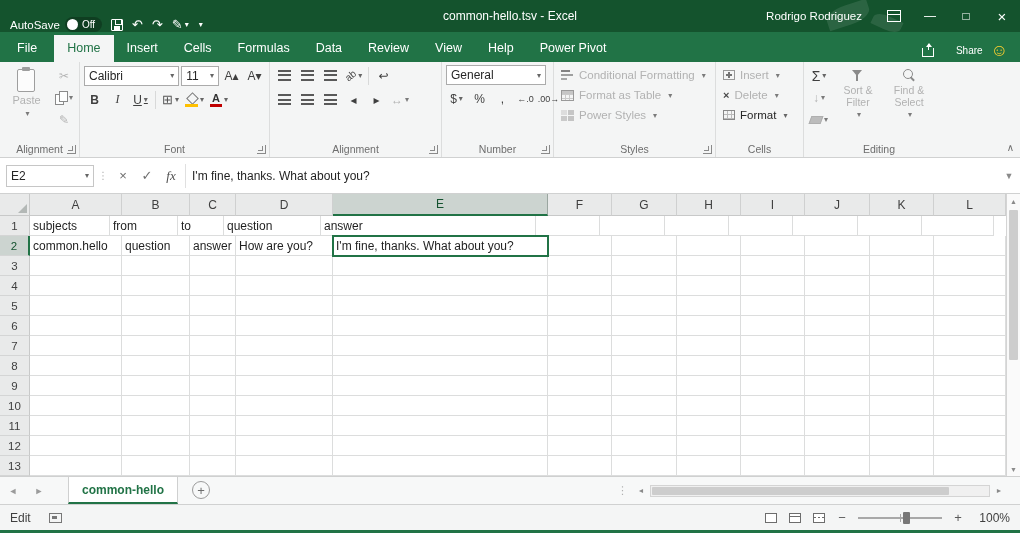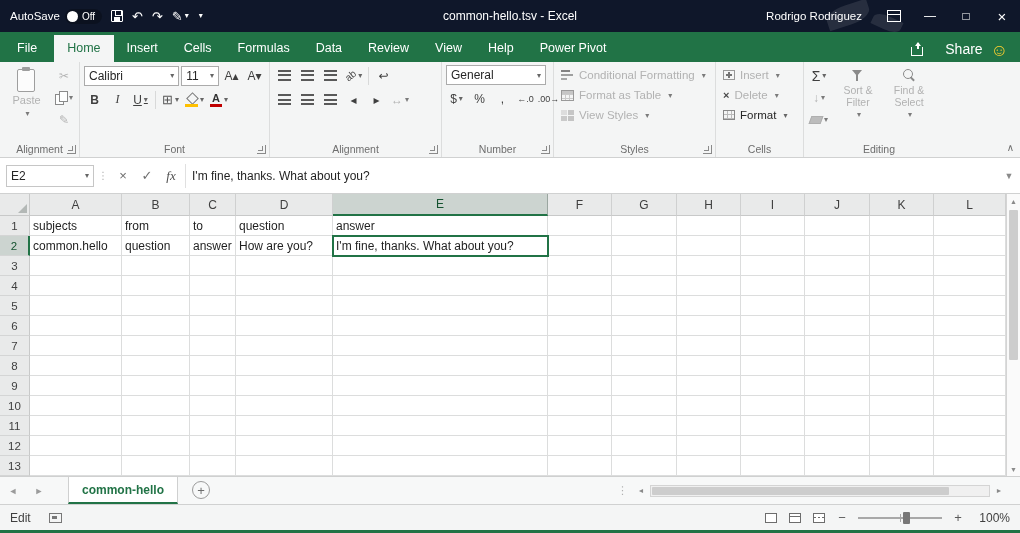--- a/index.html
+++ b/index.html
@@ -1,20 +1,20 @@
 <!DOCTYPE html>
 <html><head>
 <meta charset="utf-8">
 <style>
   * { box-sizing: border-box; margin: 0; padding: 0; }
   html,body { width:1020px; height:533px; }
   body { font-family:"Liberation Sans", sans-serif; font-size:12px; color:#262626; background:#fff; overflow:hidden; position:relative; }
 
   
-  .titlebar { height:32px; background:#0f172a; color:#fff; display:flex; align-items:center; position:relative; }
+  .titlebar { height:32px; background:#14532d; color:#fff; display:flex; align-items:flex-end; position:relative; }
   .qat { display:flex; align-items:center; gap:9px; padding-left:10px; z-index:2; }
   .autosave { display:flex; align-items:center; gap:5px; font-size:11.5px; }
   .pill { background:rgba(0,0,0,.25); border-radius:8px; height:15px; display:flex; align-items:center; gap:4px; padding:0 7px 0 2px; font-size:10px; }
   .pill .dot { width:11px; height:11px; border-radius:50%; background:#fff; }
   .qicon { font-size:13px; line-height:1; color:#fff; display:flex; align-items:center; gap:1px; }
   .save-icon { width:12px; height:12px; border:1px solid #fff; border-radius:1px; position:relative; display:inline-block; }
   .save-icon::before { content:""; position:absolute; top:0; left:3px; width:5px; height:4px; border:1px solid #fff; border-top:none; }
   .save-icon::after { content:""; position:absolute; bottom:0; left:2px; width:6px; height:4px; background:#fff; }
   .tinydd { font-size:8px; margin-left:1px; }
   .title-center { position:absolute; left:0; right:0; top:0; height:32px; display:flex; align-items:center; justify-content:center; font-size:12px; pointer-events:none; z-index:1; }
@@ -30,21 +30,21 @@
 
   
   .tabrow { height:30px; background:#217346; display:flex; align-items:flex-end; color:#fff; }
   .rtab { padding:6px 13px 7px; font-size:12.5px; white-space:nowrap; }
   .rtab.rfile { padding:6px 17px 7px; }
   .rtab.ractive { background:#f4f5f5; color:#217346; }
   .tellme { display:flex; align-items:center; gap:7px; margin-left:18px; margin-bottom:5px; font-size:12.5px; color:#fff; }
   .mag-icon { width:13px; height:13px; position:relative; display:inline-block; }
   .mag-icon::before { content:""; position:absolute; top:0; left:0; width:8px; height:8px; border:1.5px solid currentColor; border-radius:50%; }
   .mag-icon::after { content:""; position:absolute; width:5px; height:1.5px; background:currentColor; transform:rotate(45deg); left:7px; top:9px; }
-  .sharebox { display:flex; align-items:center; gap:22px; margin-left:auto; margin-bottom:5px; margin-right:8px; font-size:14px; }
+  .sharebox { display:flex; align-items:center; gap:22px; margin-left:auto; margin-bottom:5px; margin-right:8px; font-size:10px; }
   .share-icon { width:12px; height:9px; border:1px solid #fff; border-top:none; position:relative; display:inline-block; margin-top:4px; }
   .share-icon::before { content:""; position:absolute; top:-8px; left:3px; border:3px solid transparent; border-bottom:4px solid #fff; }
   .share-icon::after { content:""; position:absolute; top:-4px; left:5px; width:1.5px; height:6px; background:#fff; }
   .smiley { margin-right:12px; margin-bottom:3px; font-size:17px; color:#ffd02e; line-height:1; }
 
   
   .ribbon { height:96px; background:#f4f5f5; border-bottom:1px solid #d0d1d1; display:flex; position:relative; }
   .group { position:relative; border-right:1px solid #dcdddd; padding:3px 4px 16px; }
   .glabel { position:absolute; bottom:2px; left:0; right:0; text-align:center; font-size:10.5px; color:#6d6d6d; }
   .launcher { position:absolute; right:3px; bottom:3px; width:9px; height:9px; border-right:1px solid #8a8a8a; border-bottom:1px solid #8a8a8a; }
@@ -350,21 +350,21 @@
       <span>Conditional Formatting</span>
       <span class="dd">▾</span>
     </div>
     <div class="stylerow dis">
       <span class="tbl-icon"></span>
       <span>Format as Table</span>
       <span class="dd">▾</span>
     </div>
     <div class="stylerow dis">
       <span class="cs-icon"></span>
-      <span>View Styles</span>
+      <span>Power Styles</span>
       <span class="dd">▾</span>
     </div>
     <span class="glabel">Styles</span>
     <span class="launcher"></span>
   </div>
 
   <div class="group" style="width:88px;">
     <div class="stylerow dis">
       <span class="ins-icon"></span>
       <span>Insert</span>
@@ -445,21 +445,21 @@
       <div class="colh" style="width: 65px;">G</div>
       <div class="colh" style="width: 64px;">H</div>
       <div class="colh" style="width: 64px;">I</div>
       <div class="colh" style="width: 65px;">J</div>
       <div class="colh" style="width: 64px;">K</div>
       <div class="colh" style="width: 72px;">L</div>
     </div>
   <div>
       <div class="grow">
         <div class="rowh">1</div>
-        <div class="cell" style="width: 92px;">subjects</div>
+        <div class="cell" style="width: 80px;">subjects</div>
         <div class="cell" style="width: 68px;">from</div>
         <div class="cell" style="width: 46px;">to</div>
         <div class="cell" style="width: 97px;">question</div>
         <div class="cell" style="width: 215px;">answer</div>
         <div class="cell" style="width: 64px;"></div>
         <div class="cell" style="width: 65px;"></div>
         <div class="cell" style="width: 64px;"></div>
         <div class="cell" style="width: 64px;"></div>
         <div class="cell" style="width: 65px;"></div>
         <div class="cell" style="width: 64px;"></div>

